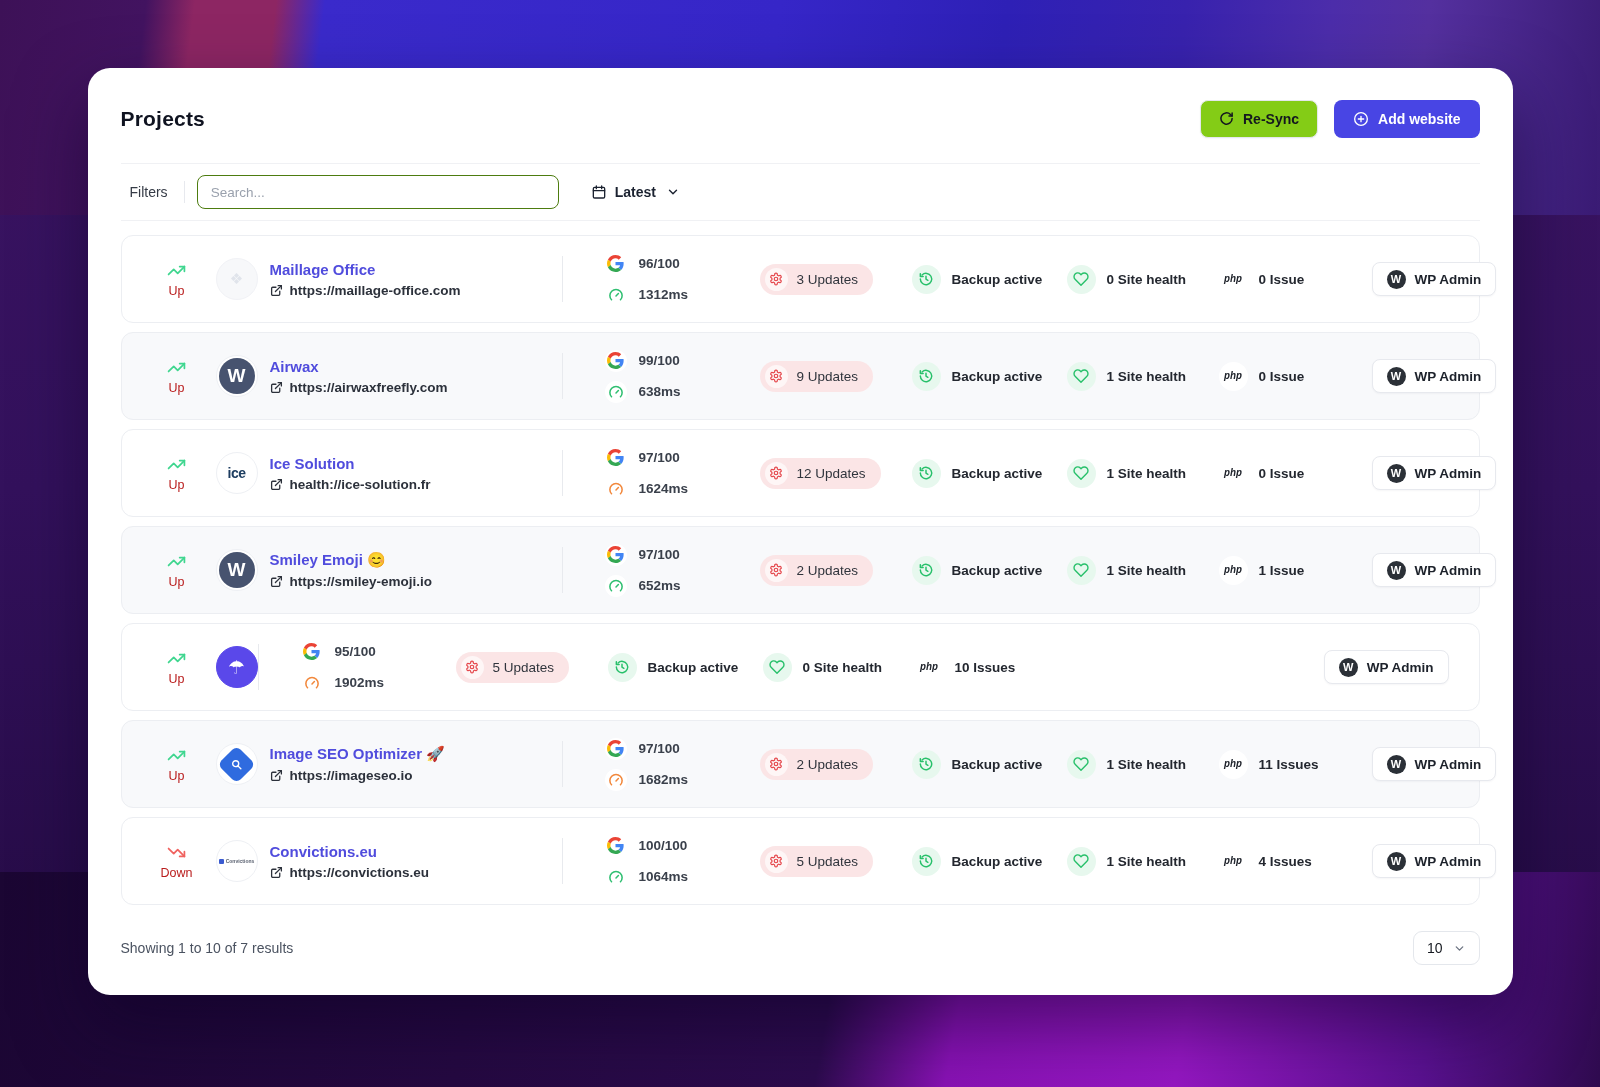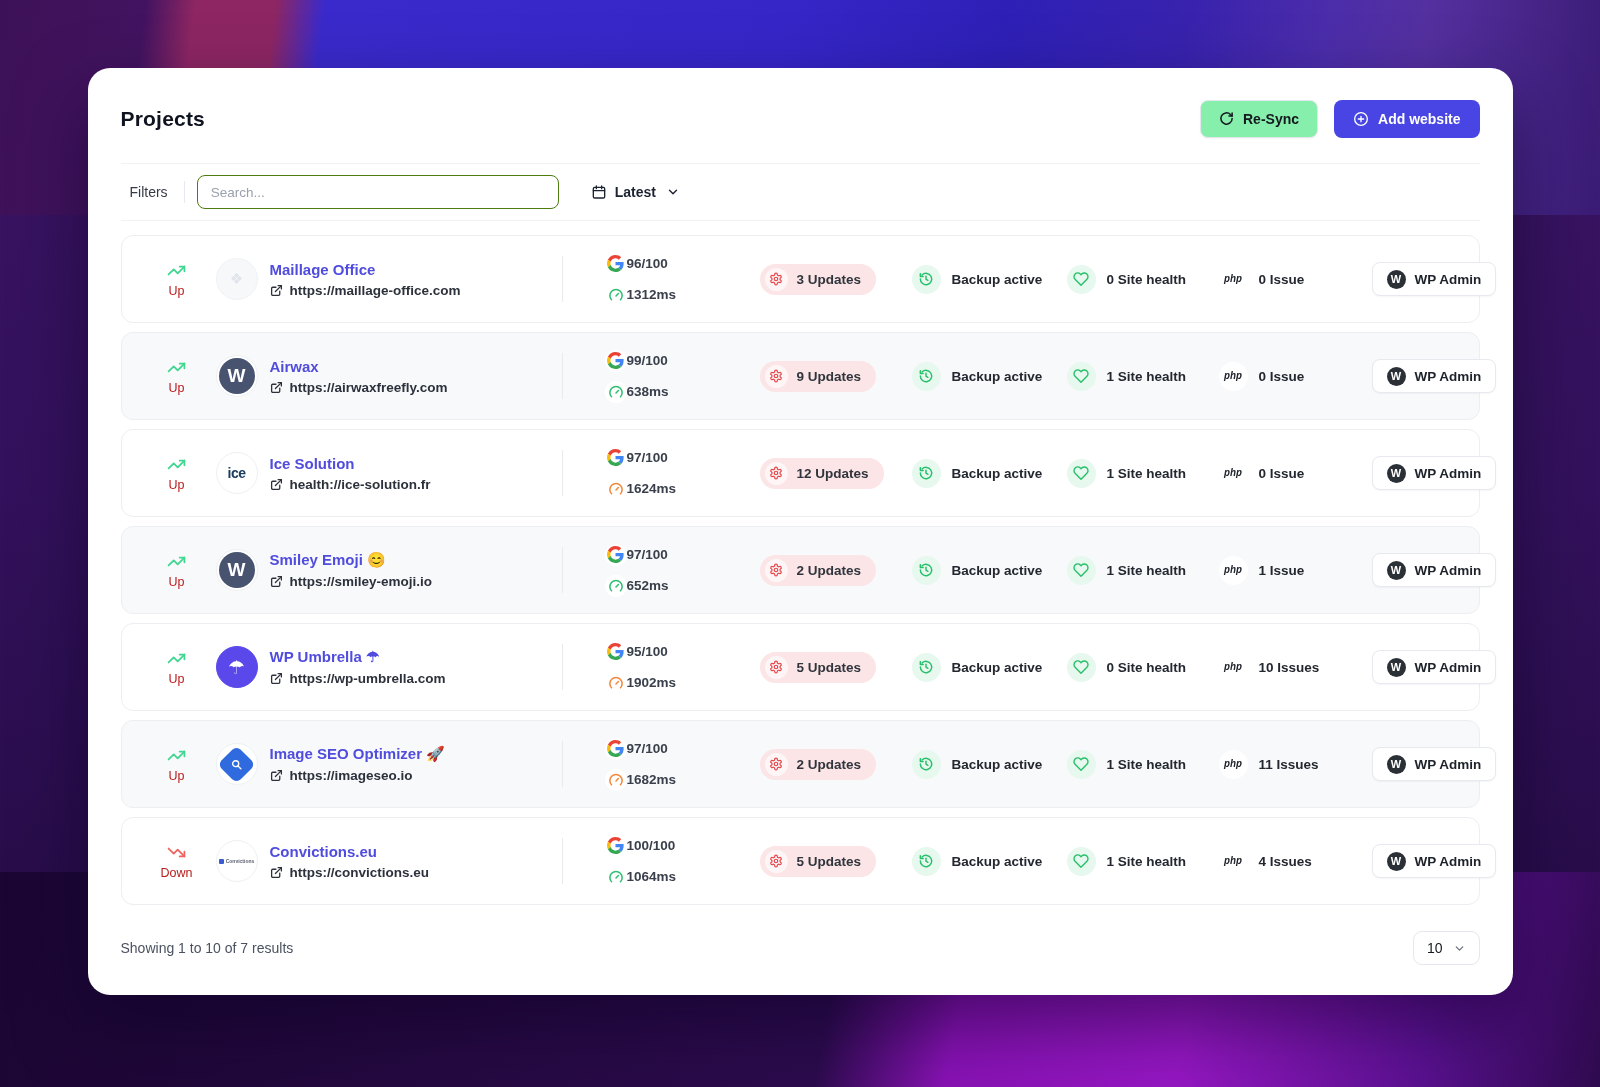--- a/index.html
+++ b/index.html
@@ -21,21 +21,21 @@
     background:#fff; border-radius:22px; padding:0 33px;
     box-shadow:0 30px 70px rgba(12,2,35,.5);
   }
 
   
   .card-header { height:95px; display:flex; align-items:center; justify-content:space-between; padding-top:6px; }
   .page-title { font-size:21px; font-weight:700; color:#0f1320; letter-spacing:.2px; }
   .header-actions { display:flex; gap:16px; }
   .btn { display:inline-flex; align-items:center; gap:9px; height:38px; padding:0 18px;
          border-radius:8px; font-size:14px; font-weight:600; cursor:pointer; border:1px solid transparent; }
-  .btn-resync { background:#86efac; border-color:#e4e7ec; color:#14181f; box-shadow:0 1px 2px rgba(16,24,40,.04); }
+  .btn-resync { background:#84cc16; border-color:#e4e7ec; color:#14181f; box-shadow:0 1px 2px rgba(16,24,40,.04); }
   .btn-add { background:#4845e4; color:#fff; }
   .btn svg { flex:0 0 auto; }
 
   .hdivider { height:1px; background:#f0f1f4; margin:0 0; }
 
   
   .filter-bar { height:56px; display:flex; align-items:center; gap:0; }
   .filters-label { font-size:14px; font-weight:500; color:#353b46; padding:0 8px 0 9px; }
   .vbar { width:1px; height:22px; background:#e7e9ee; margin:0 12px 0 8px; }
   .search-input { width:362px; height:34px; border:1px solid #4d7c0f; border-radius:8px; padding:0 13px;
@@ -77,34 +77,34 @@
   .fv-tinylogo span { font-size:5px; color:#5a6170; font-weight:700; }
 
   .col-site { margin-left:12px; width:292px; flex:0 0 auto; display:flex; flex-direction:column; gap:5px; }
   .site-name { font-size:15px; font-weight:600; color:#504cdd; text-decoration:none; cursor:pointer; }
   .site-url-row { display:flex; align-items:center; gap:7px; color:#2c313b; }
   .site-url { font-size:13.5px; font-weight:600; color:#2c313b; }
 
   .v-divider { width:1px; height:46px; background:#e8eaee; margin-right:42px; flex:0 0 auto; }
 
   .col-google { width:155px; flex:0 0 auto; display:flex; flex-direction:column; gap:9px; }
-  .metric { display:flex; align-items:center; gap:0; font-size:13.5px; font-weight:700; color:#3a404b; }
+  .metric { display:flex; align-items:center; gap:12px; font-size:13.5px; font-weight:700; color:#3a404b; }
   .metric .micon { width:22px; height:22px; border-radius:50%; background:#fff; display:flex; align-items:center; justify-content:center; }
   .row .gauge svg { color:#2fbf71; }
   .row.slow .gauge svg { color:#f2883c; }
 
   .col { display:flex; align-items:center; flex:0 0 auto; }
   .col-text { font-size:13.5px; font-weight:600; color:#23272f; }
 
   .col-updates { width:152px; }
   .updates-pill { display:inline-flex; align-items:center; gap:9px; height:31px; padding:0 15px 0 5px;
                   background:#fbe5e6; border-radius:16px; cursor:pointer; }
   .updates-pill .gear-wrap { width:23px; height:23px; border-radius:50%; background:rgba(255,255,255,.65);
                   display:flex; align-items:center; justify-content:center; color:#e5484d; }
-  .updates-pill .pill-text { font-size:13.5px; font-weight:700; color:#30343c; }
+  .updates-pill .pill-text { font-size:13.5px; font-weight:400; color:#30343c; }
 
   .col-backup { width:155px; gap:11px; }
   .col-health { width:152px; gap:11px; }
   .col-issues { width:153px; gap:11px; }
   .icon-circle { width:29px; height:29px; border-radius:50%; display:flex; align-items:center; justify-content:center; flex:0 0 auto;font-family:Liberation Mono, monospace; }
   .icon-circle.green { background:#e7f8ee; color:#27c06a; }
   .icon-circle.php { background:#fff; color:#23272f; font-size:10px; font-weight:700; font-style:italic; }
 
   .col-admin { margin-left:auto; }
   .wp-admin-btn { display:inline-flex; align-items:center; gap:9px; height:34px; padding:0 14px;
@@ -573,31 +573,20 @@
 
       <div class="status-label">Up</div>
     </div>
 
     <div class="favicon" data-favicon="umbrella">
 
       <span class="fv fv-umbrella">☂</span>
 
     </div>
 
-    <div class="col-site">
-      <a class="site-name">WP Umbrella ☂</a>
-      <div class="site-url-row">
-        <svg width="13" height="13" viewBox="0 0 24 24" fill="none" stroke="#2c313b" stroke-width="2.4" stroke-linecap="round" stroke-linejoin="round">
-              <path d="M18 13v6a2 2 0 0 1-2 2H5a2 2 0 0 1-2-2V8a2 2 0 0 1 2-2h6"></path>
-              <path d="M15 3h6v6"></path>
-              <path d="M10 14L21 3"></path>
-            </svg>
-        <span class="site-url">https://wp-umbrella.com</span>
-      </div>
-    </div>
 
     <div class="v-divider"></div>
 
     <div class="col-google">
       <div class="metric">
         <span class="micon">
           <svg width="17" height="17" viewBox="0 0 48 48">
                 <path fill="#EA4335" d="M24 9.5c3.54 0 6.71 1.22 9.21 3.6l6.85-6.85C35.9 2.38 30.47 0 24 0 14.62 0 6.51 5.38 2.56 13.22l7.98 6.19C12.43 13.72 17.74 9.5 24 9.5z"></path>
                 <path fill="#4285F4" d="M46.98 24.55c0-1.57-.15-3.09-.38-4.55H24v9.02h12.94c-.58 2.96-2.26 5.48-4.78 7.18l7.73 6c4.51-4.18 7.09-10.36 7.09-17.65z"></path>
                 <path fill="#FBBC05" d="M10.53 28.59c-.48-1.45-.76-2.99-.76-4.59s.27-3.14.76-4.59l-7.98-6.19C.92 16.46 0 20.12 0 24c0 3.88.92 7.54 2.56 10.78l7.97-6.19z"></path>

